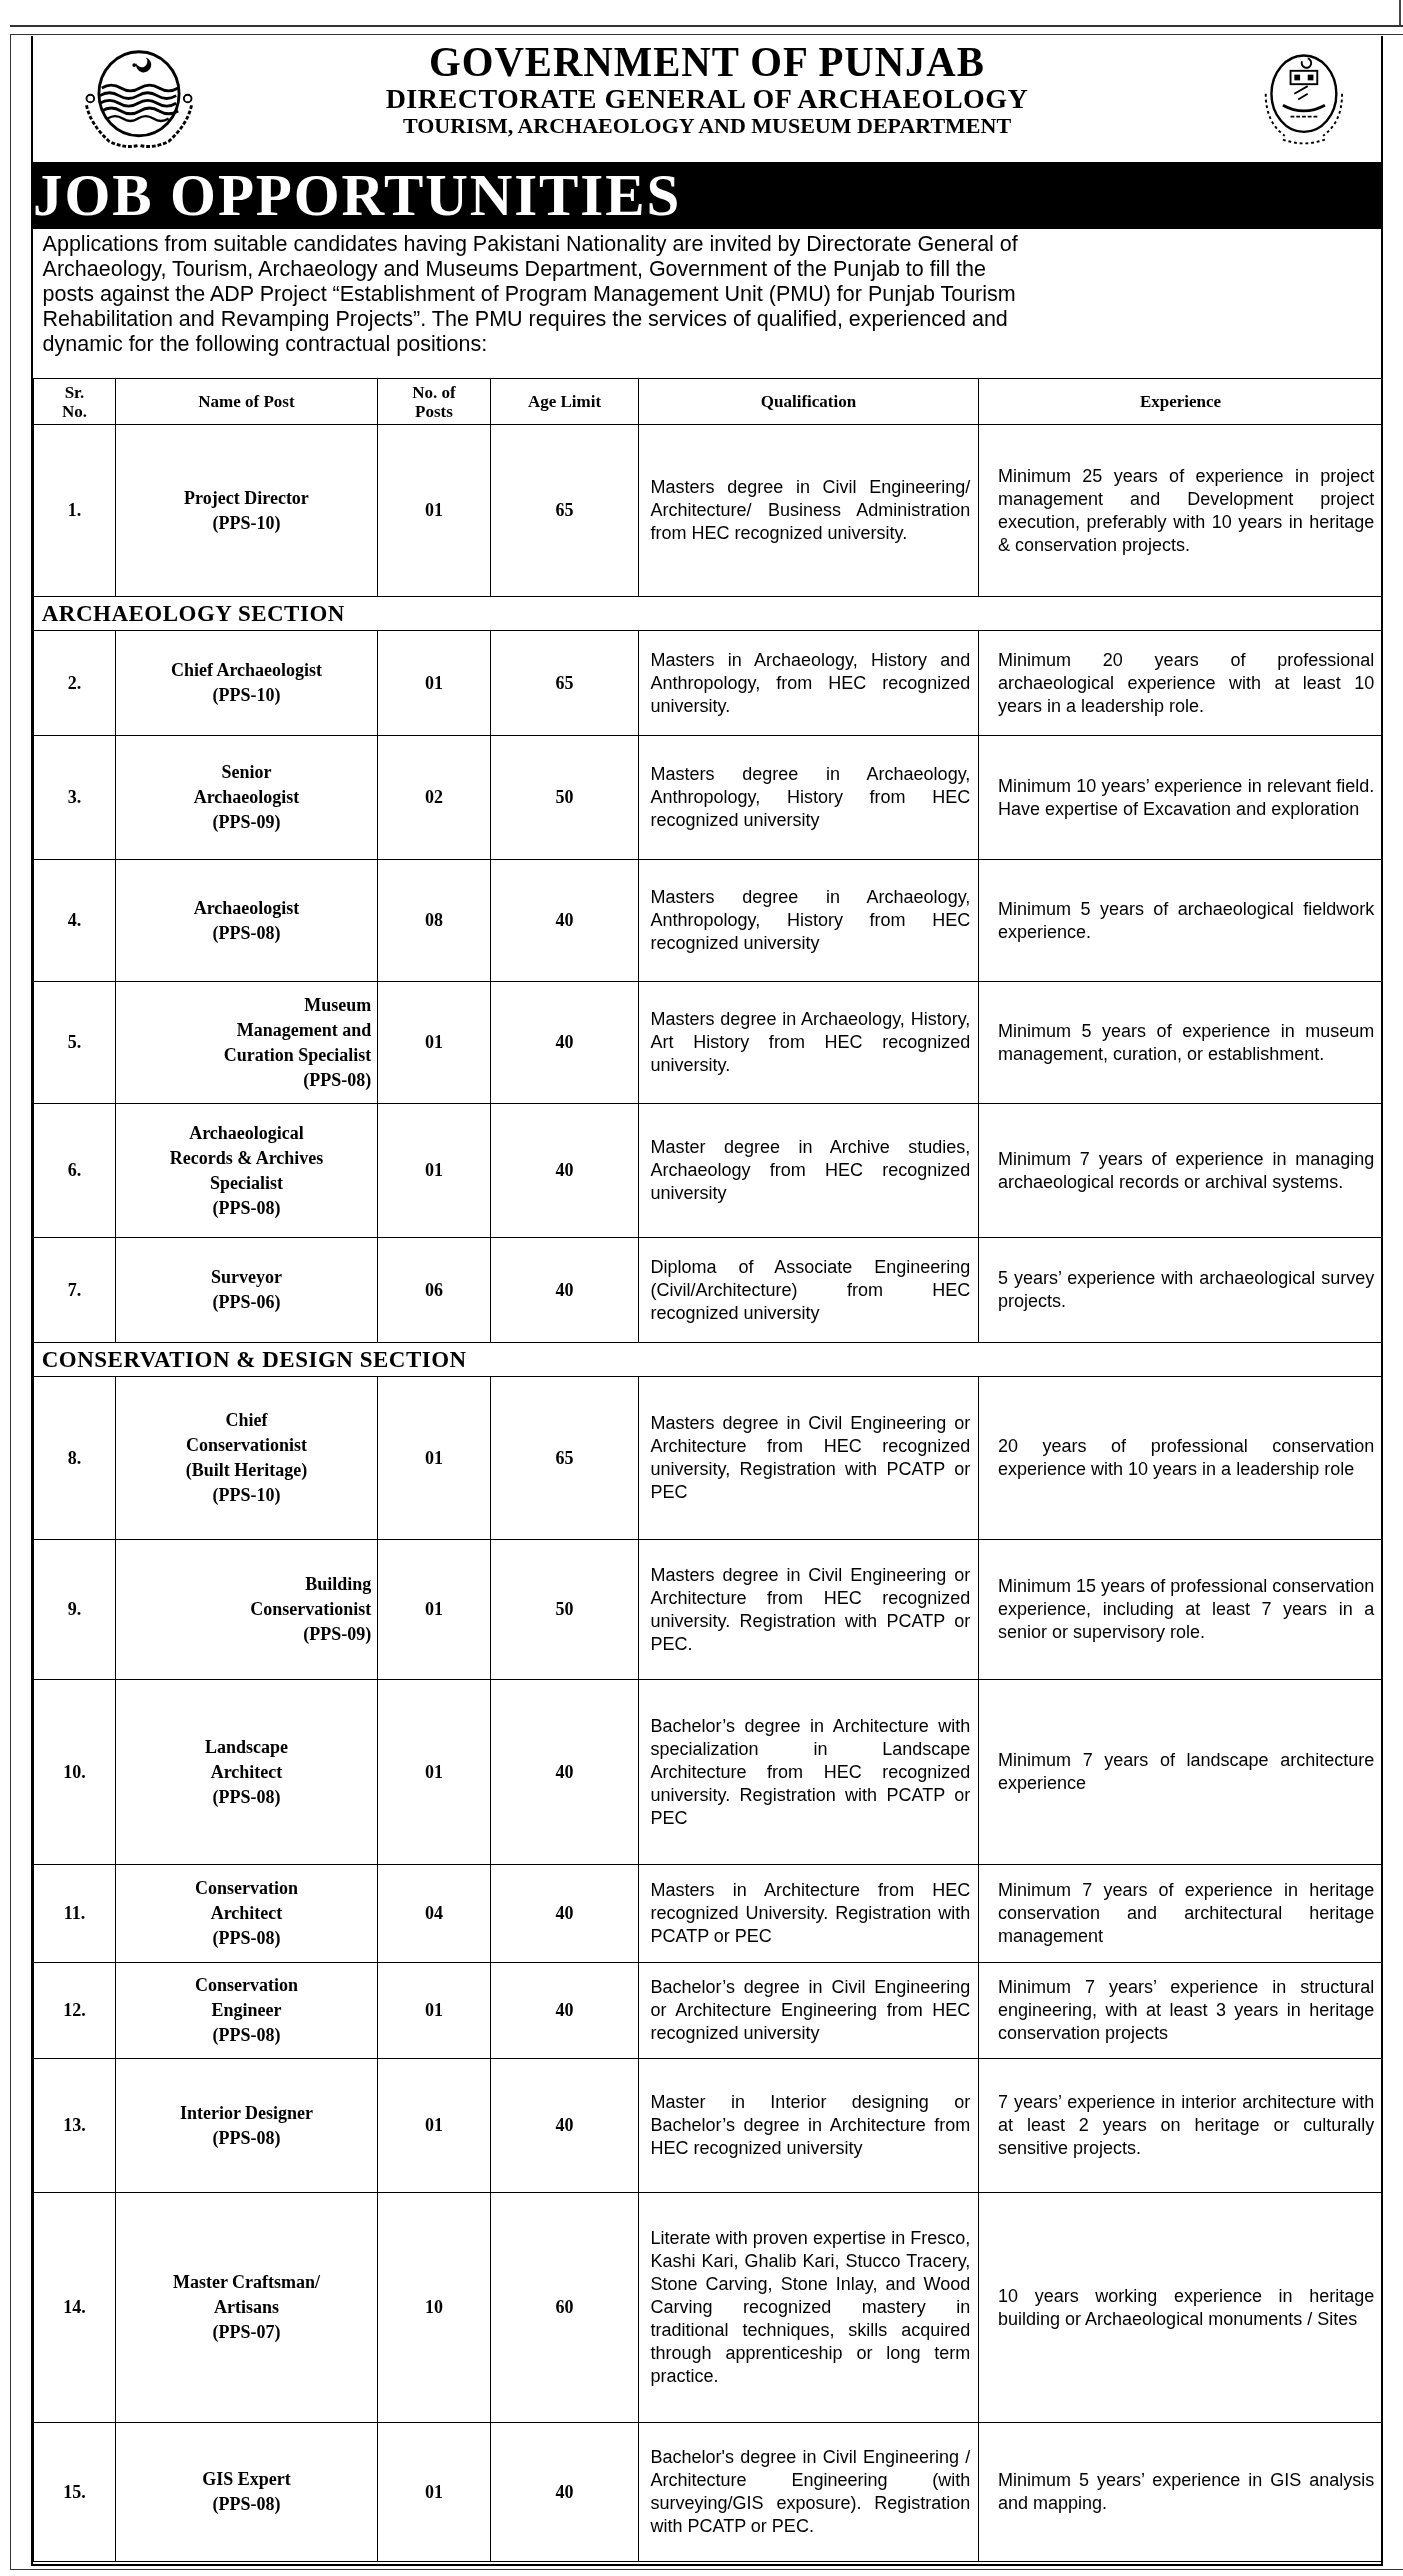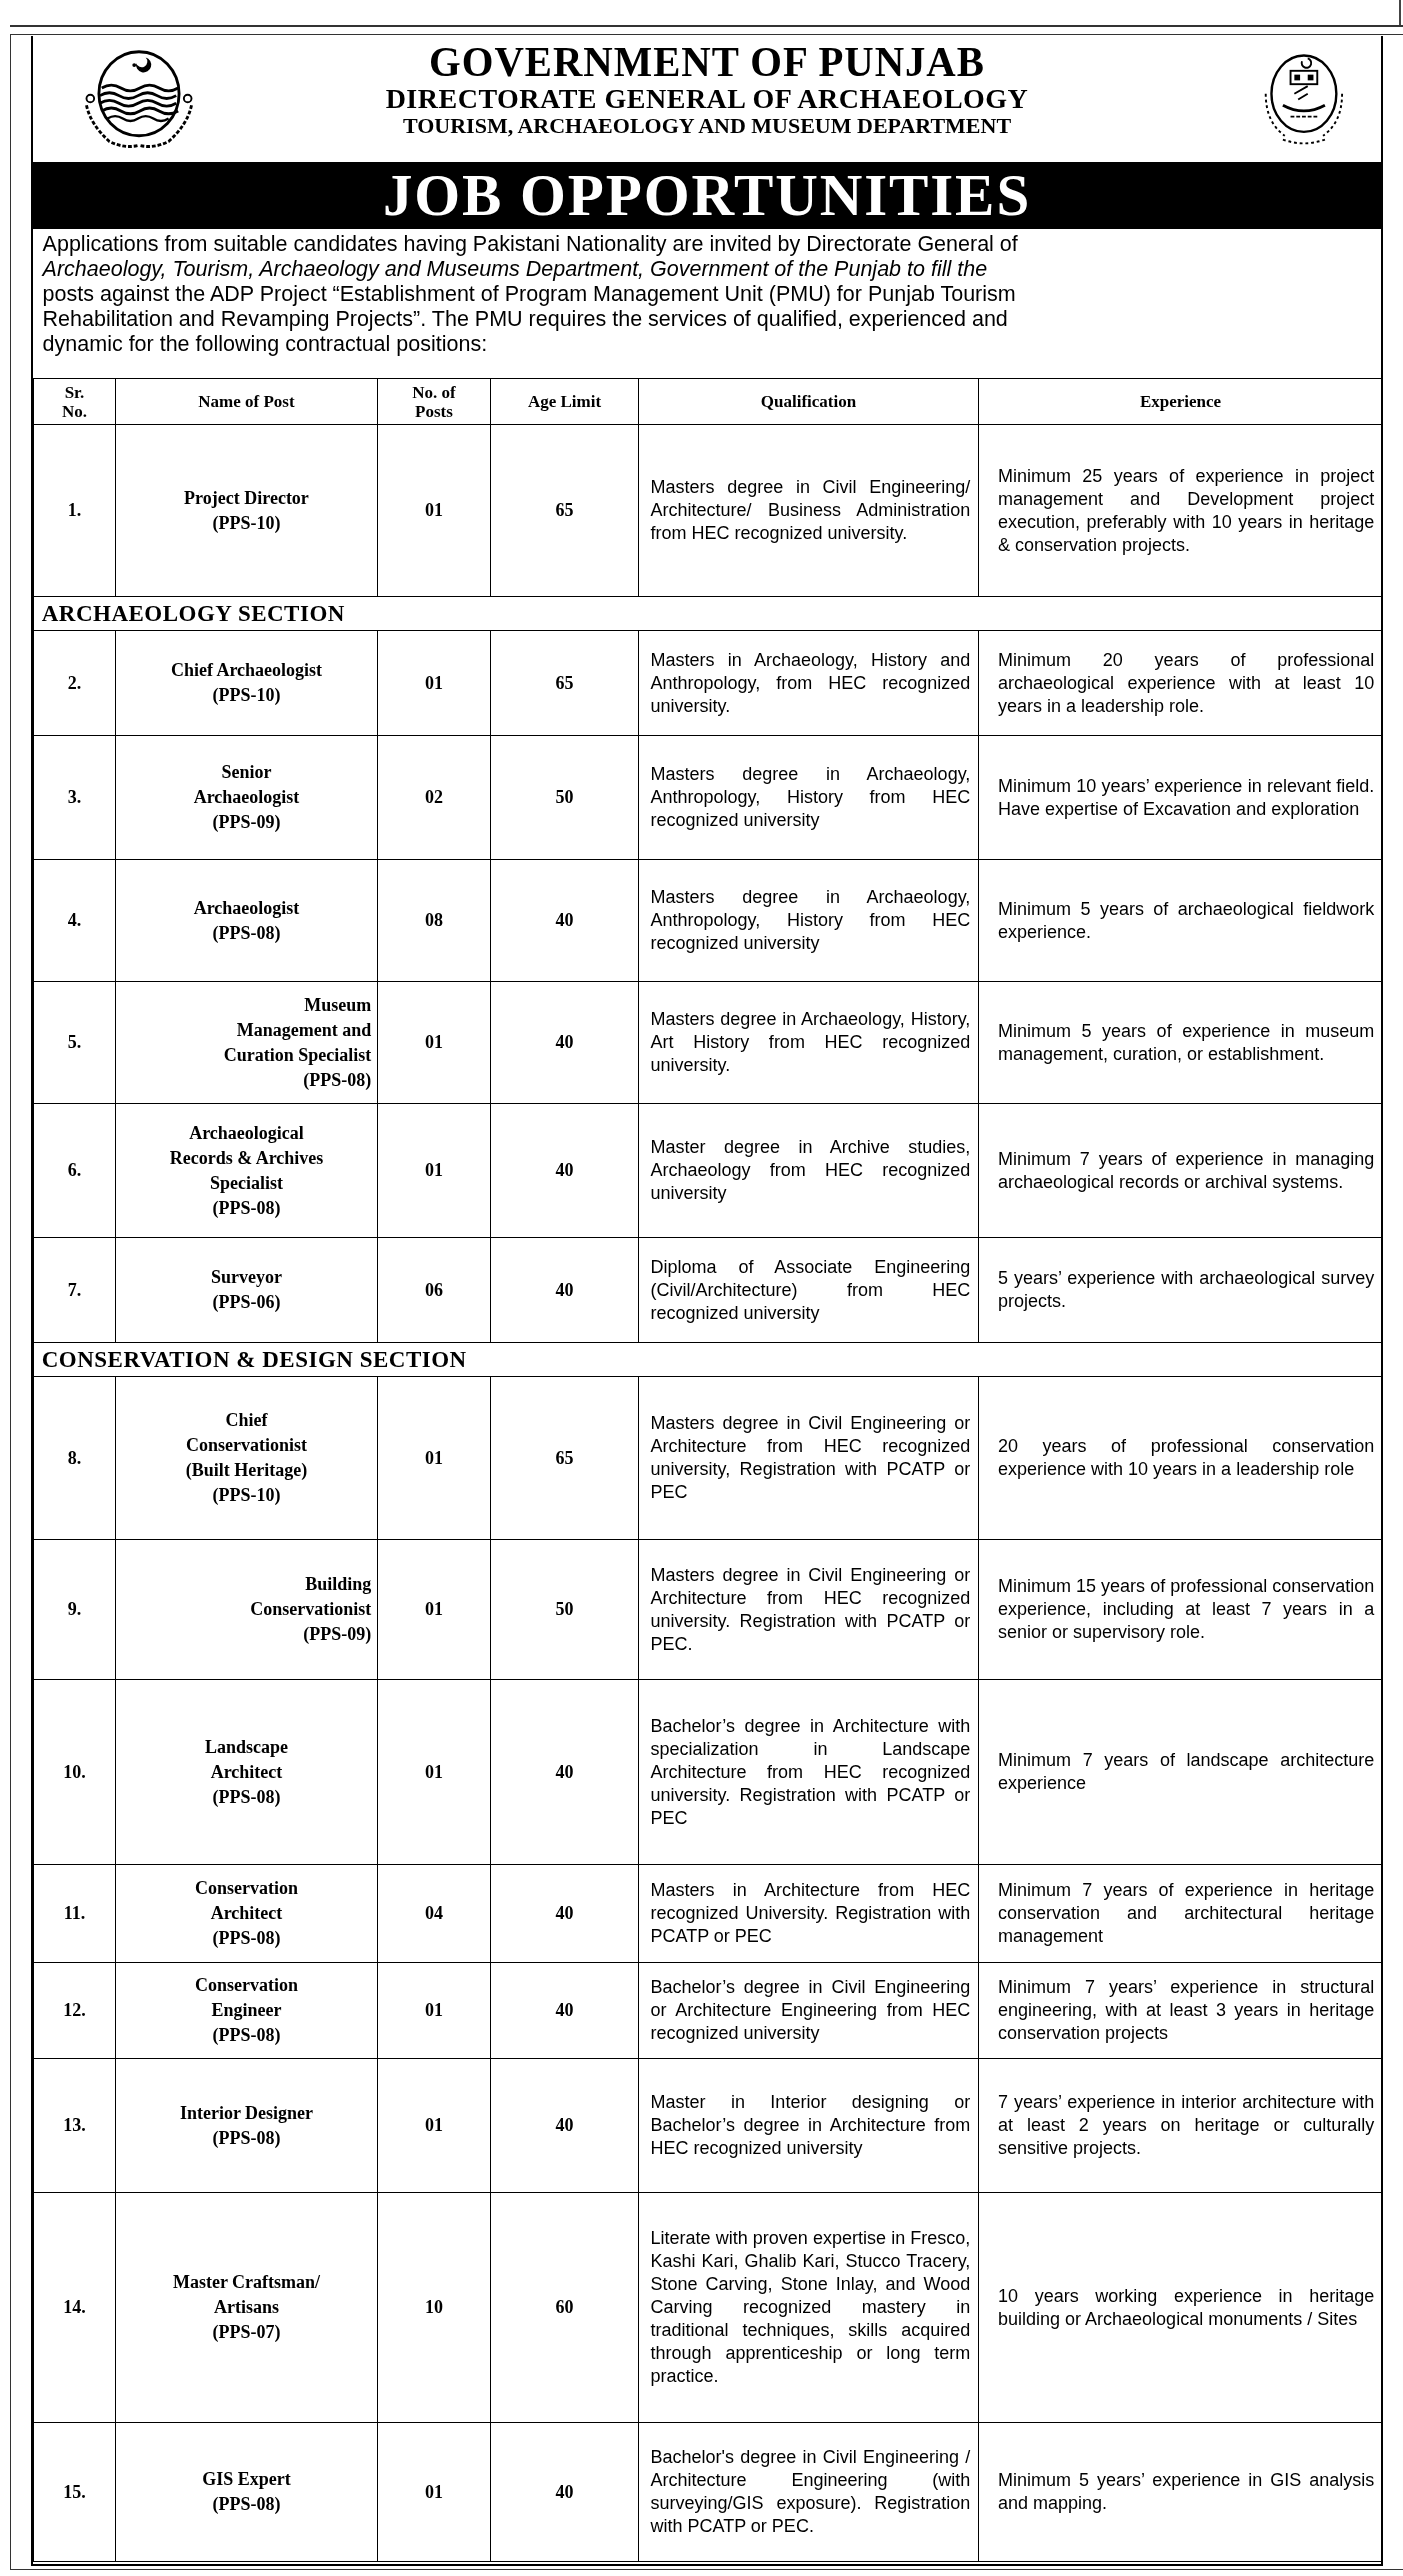--- a/index.html
+++ b/index.html
@@ -14,21 +14,21 @@
 
   .header { position: absolute; left: 0; top: 0; width: 100%; height: 126px; }
   .logo { position: absolute; top: 9.6px; width: 96px; height: 105px; }
   .logo-left { left: 34px; width: 144px; }
   .logo-right { right: 31px; }
   .titles { position: absolute; left: 153px; right: 153px; top: 3.8px; text-align: center; }
   .t1 { font-size: 42px; font-weight: bold; letter-spacing: 1px; line-height: 44px; transform: scaleX(0.97); }
   .t2 { font-size: 28px; font-weight: bold; line-height: 29px; letter-spacing: 0.5px; }
   .t3 { font-size: 22px; font-weight: bold; line-height: 25px; }
 
-  .banner { position: absolute; left: 0; top: 126px; width: 100%; height: 67px; background: #000; color: #fff; text-align: center; font-size: 59px; font-weight: bold; line-height: 67px; letter-spacing: 1.9px; }
+  .banner { position: absolute; left: 0; top: 126px; width: 100%; height: 67px; background: #000; color: #fff; text-align: left; font-size: 59px; font-weight: bold; line-height: 67px; letter-spacing: 1.9px; }
 
   .intro { position: absolute; left: 9.6px; right: 7.7px; top: 196px; font-size: 21.5px; line-height: 25px; text-align: justify; text-align-last: left; font-family: "Liberation Sans", sans-serif; transform-origin: left top; }
   .intro span { display: block; }
 
   table.jobs { position: absolute; left: 0; top: 342px; width: 1349px; border-collapse: collapse; table-layout: fixed; }
   table.jobs col.c-sr { width: 82px; }
   table.jobs col.c-name { width: 262px; }
   table.jobs col.c-posts { width: 113px; }
   table.jobs col.c-age { width: 148px; }
   table.jobs col.c-qual { width: 340px; }
@@ -109,21 +109,21 @@
         <path d="M92 50 q0 30 -20 44" fill="none" stroke="#000" stroke-width="2" stroke-dasharray="3 3"></path>
         <path d="M30 98 q22 8 44 0" fill="none" stroke="#000" stroke-width="2" stroke-dasharray="3 3"></path>
       </svg>
     </div>
   </div>
 
   <div class="banner">JOB OPPORTUNITIES</div>
 
   <div class="intro">
     <span style="display: block; white-space: nowrap;">Applications from suitable candidates having Pakistani Nationality are invited by Directorate General of</span>
-    <span style="display: block; white-space: nowrap; font-style: italic;">Archaeology, Tourism, Archaeology and Museums Department, Government of the Punjab to fill the</span>
+    <span style="display: block; white-space: nowrap;">Archaeology, Tourism, Archaeology and Museums Department, Government of the Punjab to fill the</span>
     <span style="display: block; white-space: nowrap;">posts against the ADP Project “Establishment of Program Management Unit (PMU) for Punjab Tourism</span>
     <span style="display: block; white-space: nowrap;">Rehabilitation and Revamping Projects”. The PMU requires the services of qualified, experienced and</span>
     <span>dynamic for the following contractual positions:</span>
   </div>
 
   <table class="jobs">
     <colgroup>
       <col class="c-sr">
         <col class="c-name">
         <col class="c-posts">

